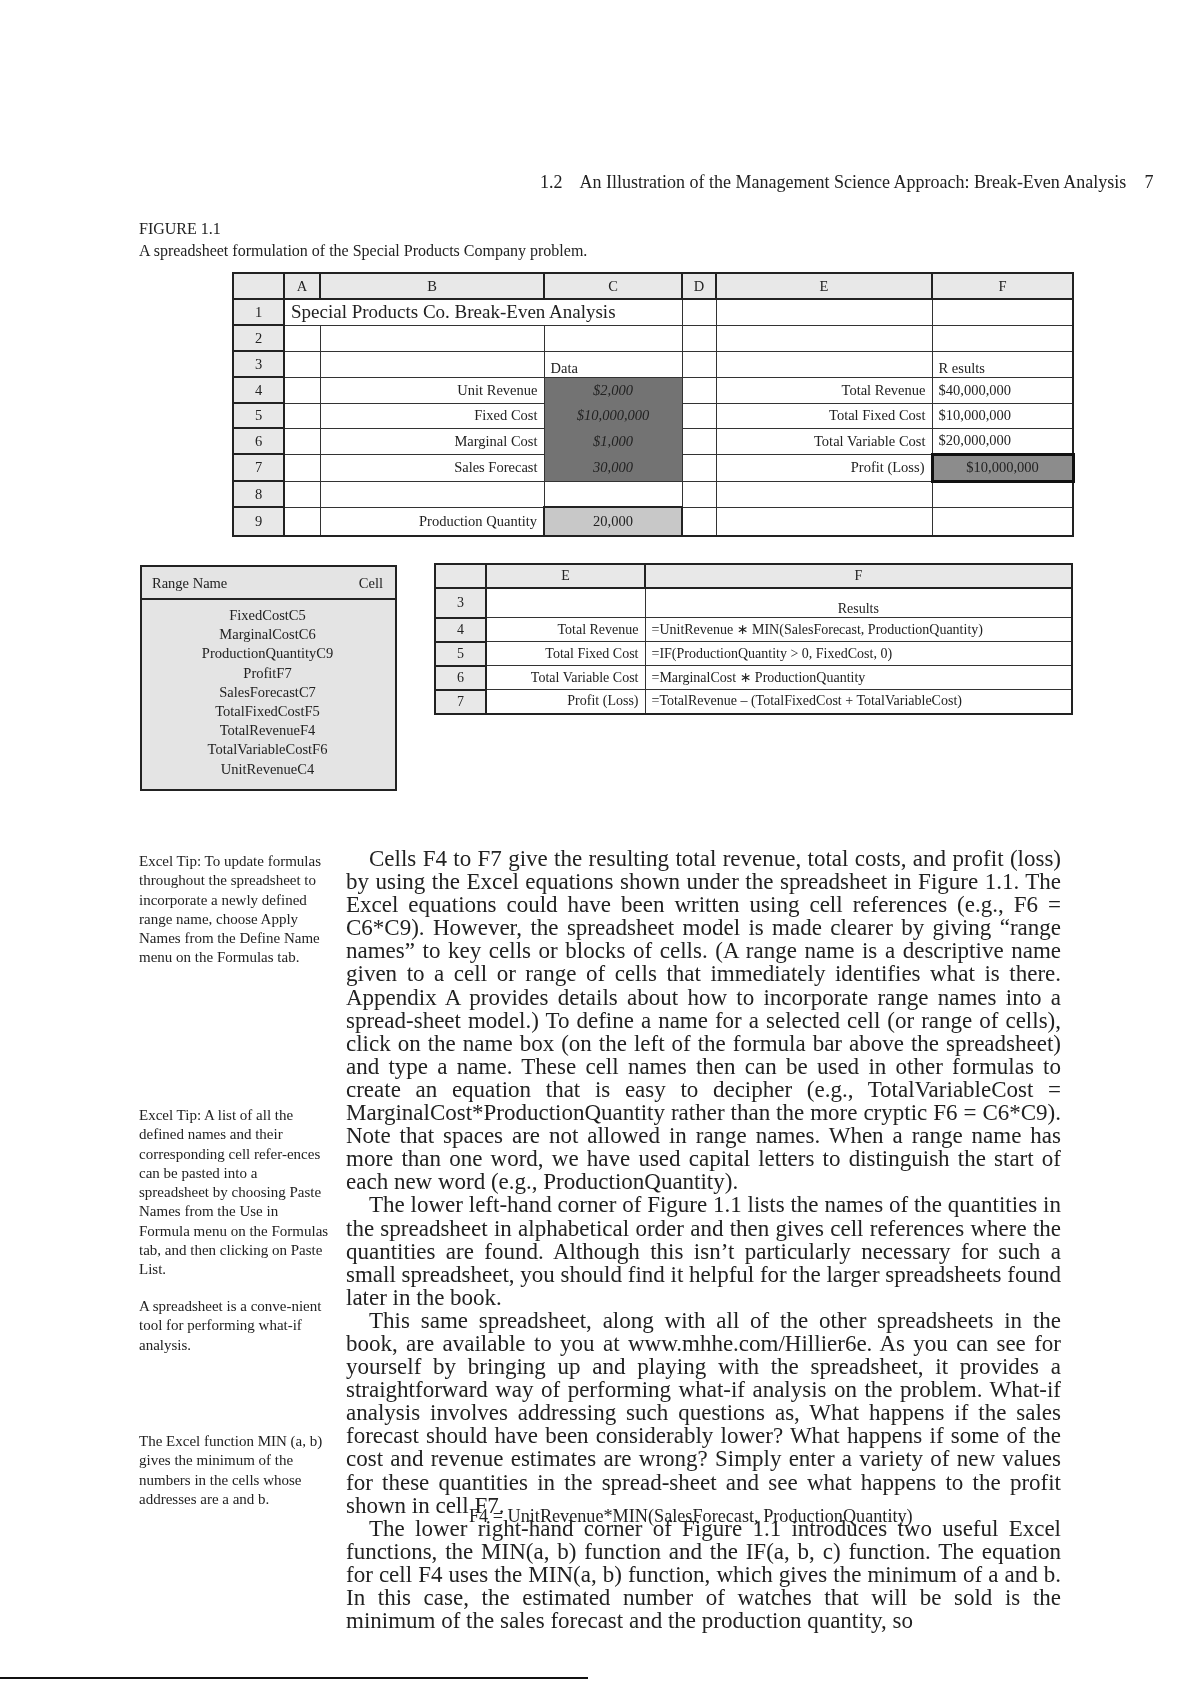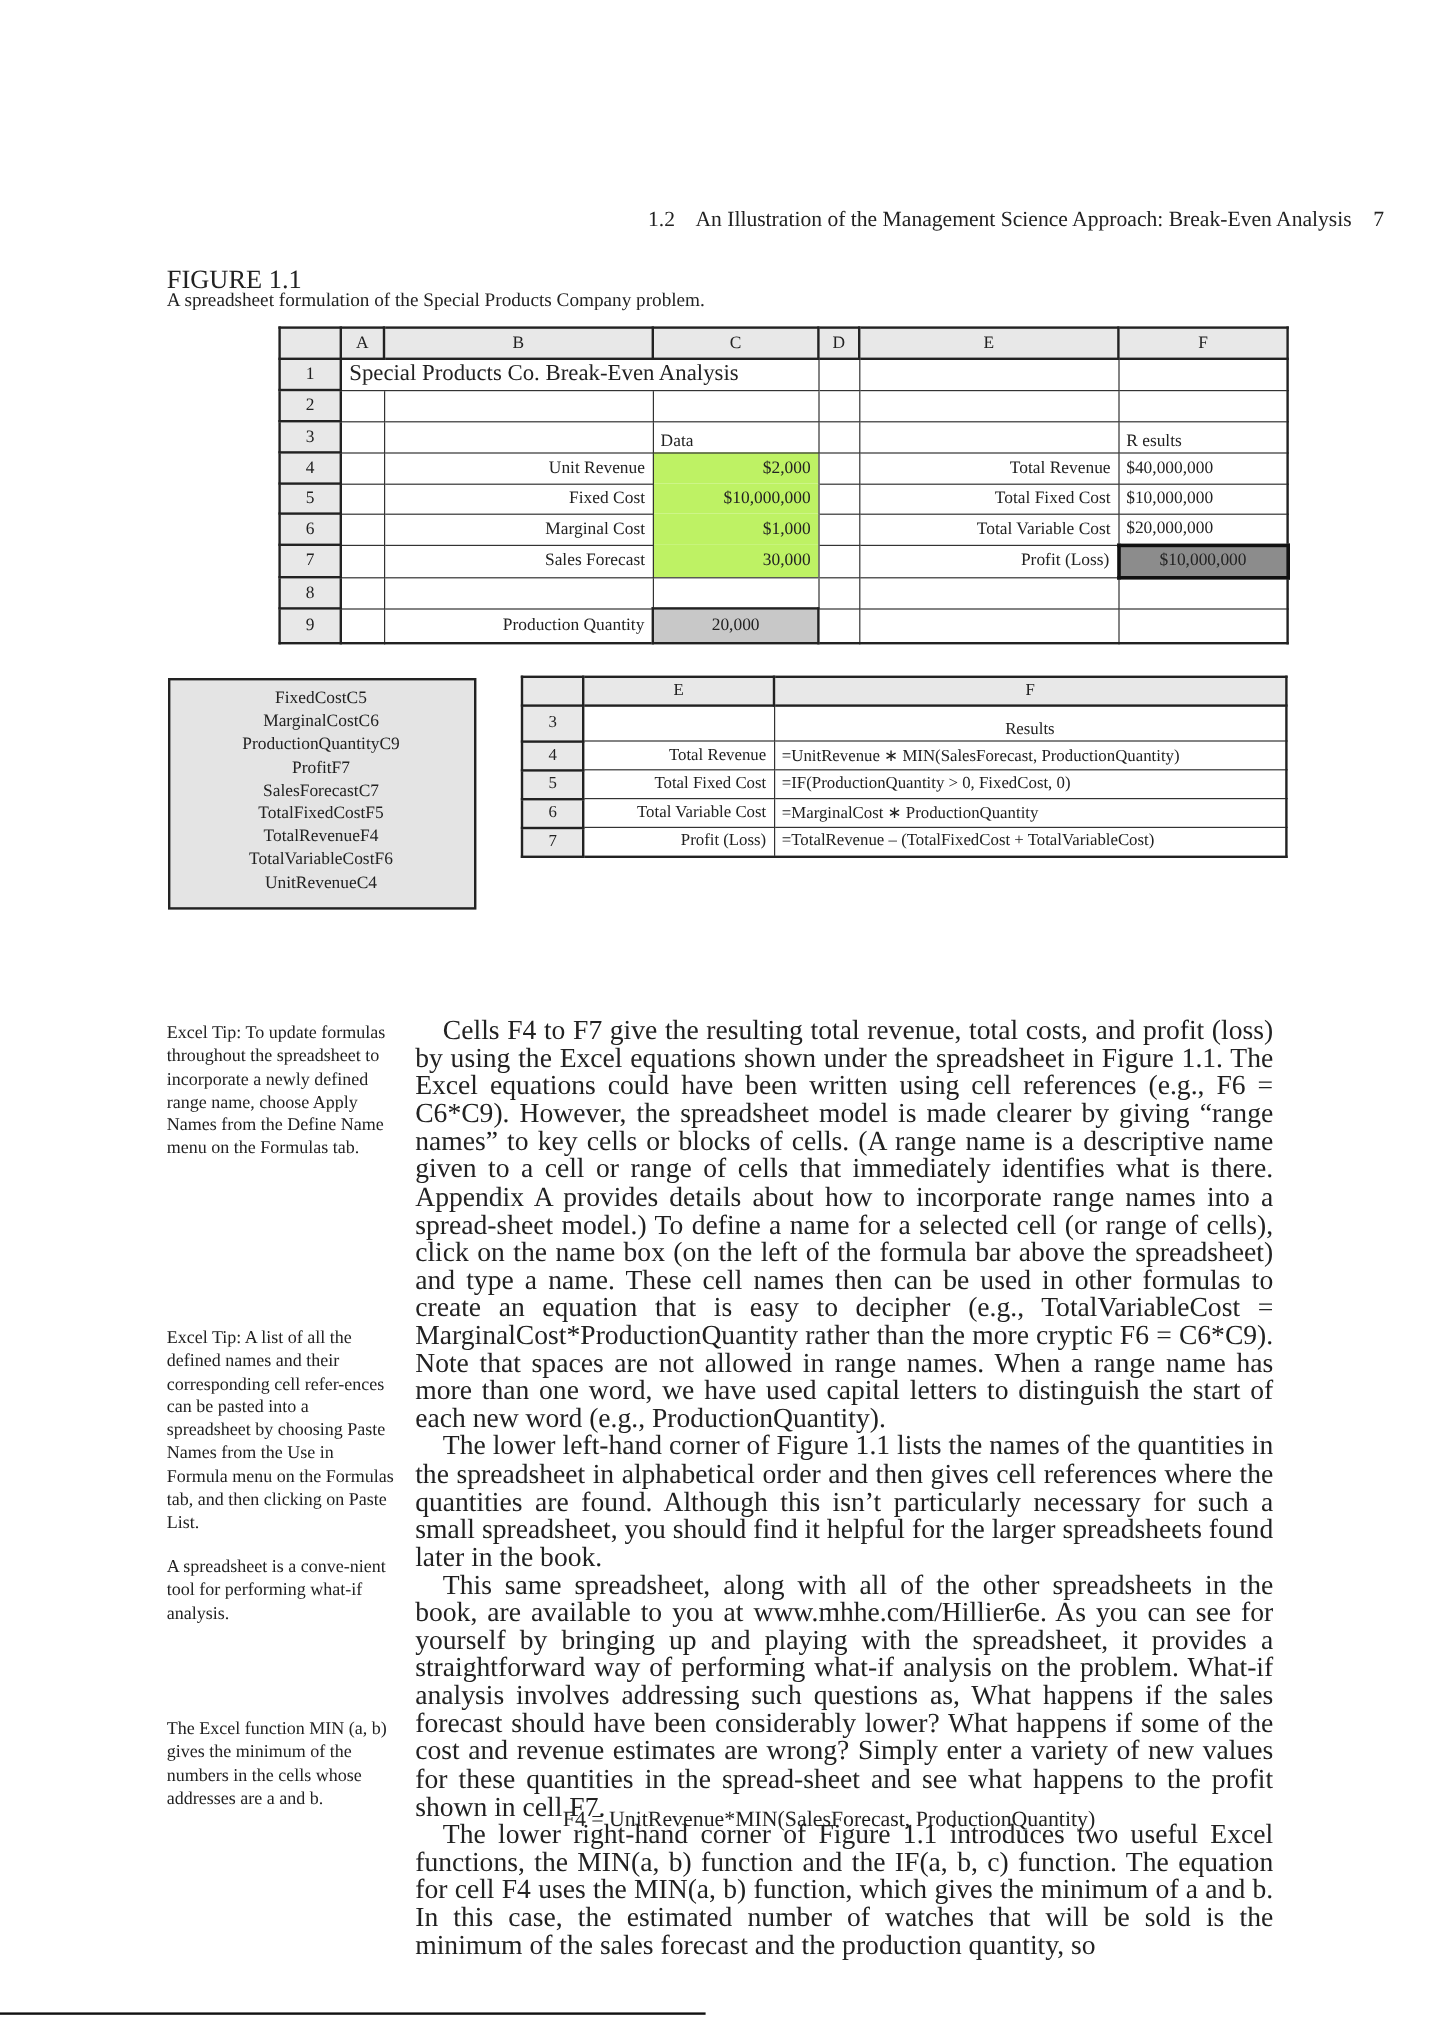--- a/index.html
+++ b/index.html
@@ -1,28 +1,28 @@
 <!DOCTYPE html>
 <html><head>
 <meta charset="utf-8">
 <style>
   html, body { margin:0; padding:0; background:#fff; }
   body { width:1191px; height:1685px; position:relative; overflow:hidden;
          font-family:"Liberation Serif", serif; color:#222; }
   .abs { position:absolute; }
   .running-head { left:540px; top:172px; font-size:18px; white-space:pre; }
-  .fig-label { left:139px; top:220px; font-size:22px; }
+  .fig-label { left:139px; top:220px; font-size:16px; }
   .fig-caption { left:139px; top:242px; font-size:16px; }
 
   table { border-collapse:collapse; font-family:"Liberation Serif", serif; }
   .sheet { position:absolute; left:232px; top:272px; border:2px solid #222; font-size:14.5px; }
   .sheet td { border:1px solid #333; height:24px; padding:0 6px; }
   .sheet .hdr { background:#e8e8e8; text-align:center; border:2px solid #222; }
   .sheet .rowhdr { background:#e8e8e8; text-align:center; width:37px; border:2px solid #222; }
-  .sheet .data-in { background:#bef264; text-align:right; border-top:none; border-bottom:none; }
+  .sheet .data-in { background:#737373; text-align:center; border-top:none; border-bottom:none;font-style:italic; }
   .sheet .prod-q { background:#c8c8c8; text-align:center; border:2px solid #222; }
   .sheet .profit { background:#8c8c8c; text-align:center; border:3px solid #111; }
   .sheet .right { text-align:right;font-family:Liberation Serif, serif; }
   .sheet .center { text-align:left; }
   .sheet .title { font-size:19px; }
 
   .range-box { position:absolute; left:140px; top:565px; width:253px; border:2px solid #222;
                background:#e4e4e4; font-size:14.5px; }
   .range-head { display:flex; justify-content:space-between; padding:8px 12px 6px 10px; border-bottom:2px solid #222; }
   .range-list { padding:6px 12px 10px 10px; }
@@ -134,20 +134,24 @@
     <td class="right">Production Quantity</td>
     <td class="prod-q">20,000</td>
     <td></td>
         <td></td>
         <td></td>
   </tr>
 </tbody>
   </table>
 
 <div class="range-box">
+  <div class="range-head">
+    <span>Range Name</span>
+    <span>Cell</span>
+  </div>
   <div class="range-list" id="range-list">
       <div class="range-row">
         <span>FixedCost</span>
         <span>C5</span>
       </div>
       <div class="range-row">
         <span>MarginalCost</span>
         <span>C6</span>
       </div>
       <div class="range-row">

